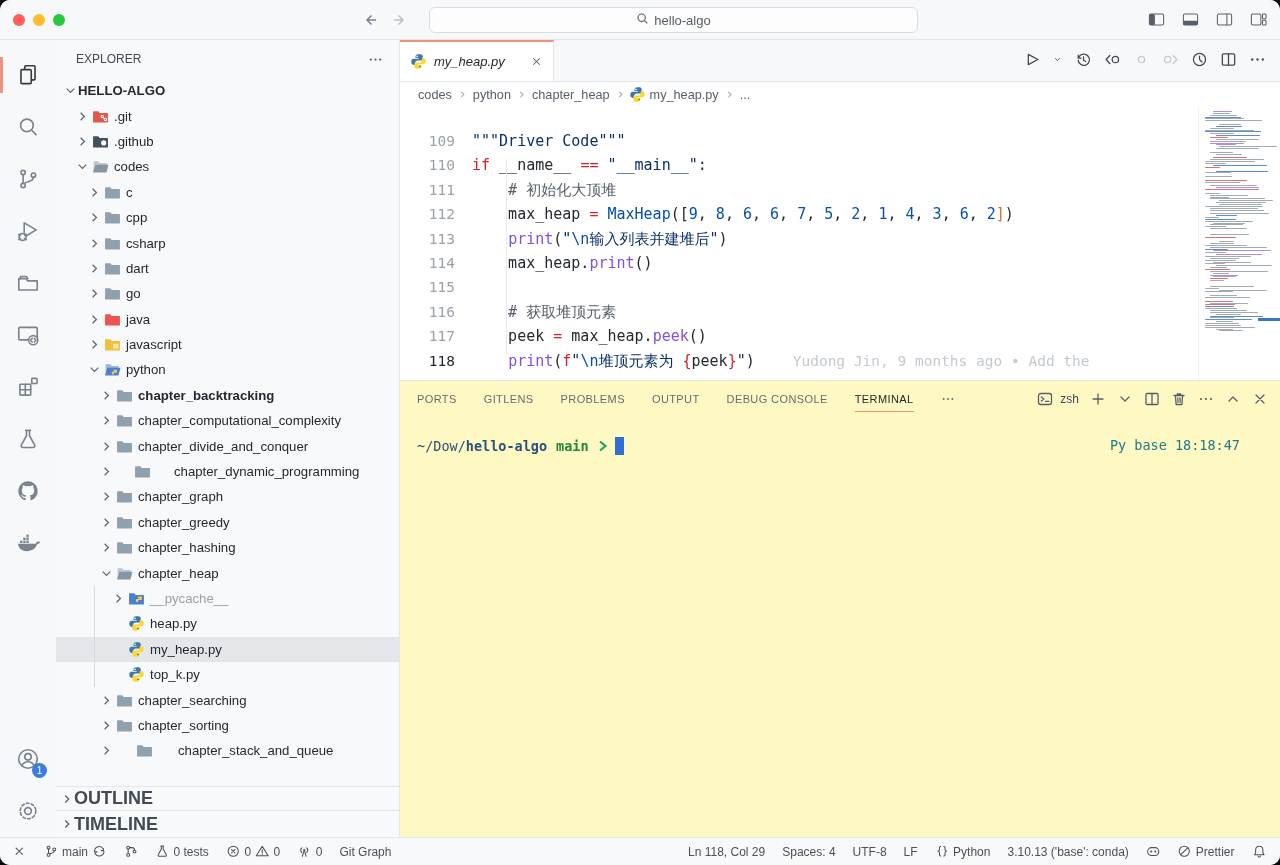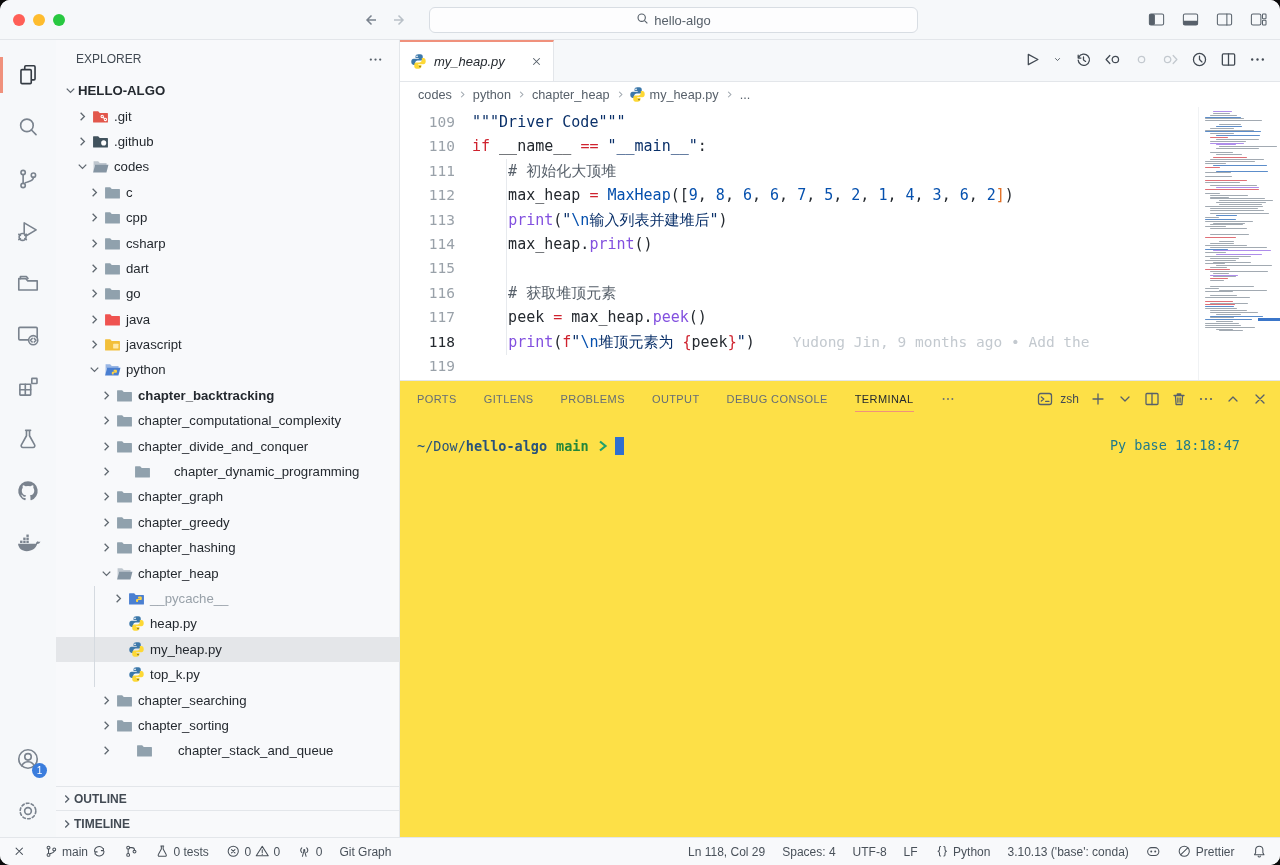--- a/index.html
+++ b/index.html
@@ -38,50 +38,50 @@
   .trow{height:25.4px;display:flex;align-items:center;white-space:nowrap;position:relative;cursor:default;}
   .trow.selected{background:#e4e6e9;}
   .trow .chevbox{width:16px;height:16px;flex-shrink:0;display:flex;align-items:center;justify-content:center;}
   .trow .ficon{width:17px;height:17px;margin:0 5px 0 2px;flex-shrink:0;}
   .trow .lbl{color:#24292f}
   .trow.bold .lbl{font-weight:bold;}
   .trow.dim .lbl{color:#98a1a9;}
   .trow.guide::before{content:"";position:absolute;left:38px;top:0;bottom:0;width:1px;background:#d5dae0;}
   .chev svg{display:block}
   .chev.down{transform:rotate(90deg);}
-  .sbsection{height:24px;border-top:1px solid #e3e6ea;display:flex;align-items:center;font-size:12px;
+  .sbsection{height:24px;border-top:1px solid #e3e6ea;display:flex;align-items:center;font-size:18px;
     font-weight:bold;color:#424a53;padding-left:4px;flex-shrink:0;}
   .sbsection:last-child{height:27px;}
   
   .editorcol{flex:1;display:flex;flex-direction:column;min-width:0;}
   .tabbar{height:42px;background:#f6f8fa;border-bottom:1px solid #e3e6ea;display:flex;flex-shrink:0;}
   .tab{width:154px;background:#fff;border-right:1px solid #e3e6ea;border-top:2.5px solid #f0917c;
     display:flex;align-items:center;padding:0 10px;gap:7px;font-size:13px;}
   .tab .tlabel{font-style:italic;color:#24292f;}
   .tab .tclose{margin-left:auto;}
   .breadcrumbs{height:25px;display:flex;align-items:center;padding-left:18px;font-size:12.7px;
     color:#57606a;gap:5px;background:#fff;flex-shrink:0;}
   .breadcrumbs .bicon{width:14px;height:14px;}
   .editor{flex:1;background:#fff;position:relative;overflow:hidden;
     font-family:"DejaVu Sans Mono","Liberation Mono",monospace;font-size:15px;}
-  .codelines{padding-top:3px;}
+  .codelines{padding-top:3px;margin-top:19px;}
   .cline{height:24.4px;line-height:24.4px;display:flex;white-space:pre;}
   .cnum{width:55px;text-align:right;color:#99a1a9;flex-shrink:0;font-size:14.5px;}
   .cline.cur .cnum{color:#24292f;}
   .ccode{padding-left:17px;}
   .tk-k{color:#cf222e}.tk-s{color:#0a3069}.tk-n{color:#0550ae}.tk-f{color:#8250df}
   .tk-c{color:#57606a}.tk-d{color:#24292f}.tk-e{color:#0550ae}.tk-b{color:#e16f24}
   .blame{color:#c3c9cf;padding-left:38px;font-size:14.5px;}
   .indent-guide{position:absolute;left:106px;top:52px;height:196px;width:1px;background:#e7eaee;}
   .minimap{position:absolute;right:10px;top:0;width:72px;height:100%;border-left:1px solid #f0f2f4;
     padding:4px 0 0 6px;}
   .mrow{height:1px;margin-bottom:0.86px;border-radius:0.5px;}
   .ruler-cursor{position:absolute;right:0;top:211px;width:22px;height:3px;background:#3b76c9;}
   
-  .panel{height:457px;border-top:1px solid #e3e6ea;display:flex;flex-direction:column;flex-shrink:0;background:#fde047;}
+  .panel{height:457px;border-top:1px solid #e3e6ea;display:flex;flex-direction:column;flex-shrink:0;background:#fef9c3;}
   .panelheader{height:36px;display:flex;align-items:center;padding:0 12px 0 17px;flex-shrink:0;}
   .ptab{font-size:11px;letter-spacing:0.4px;color:#656d76;margin-right:27px;height:36px;
     display:flex;align-items:center;position:relative;}
   .ptab.active{color:#24292f;}
   .ptab.active::after{content:"";position:absolute;left:0;right:0;bottom:5px;height:1.5px;background:#f0917c;}
   .pdots{color:#656d76;margin-right:20px;}
   .panelactions{margin-left:auto;display:flex;align-items:center;gap:11px;}
   .shell-label{font-size:12px;color:#424a53;margin-left:-4px;}
   .terminal{flex:1;padding:20px 0 0 17px;font-family:"DejaVu Sans Mono","Liberation Mono",monospace;
     font-size:13.5px;position:relative;}

